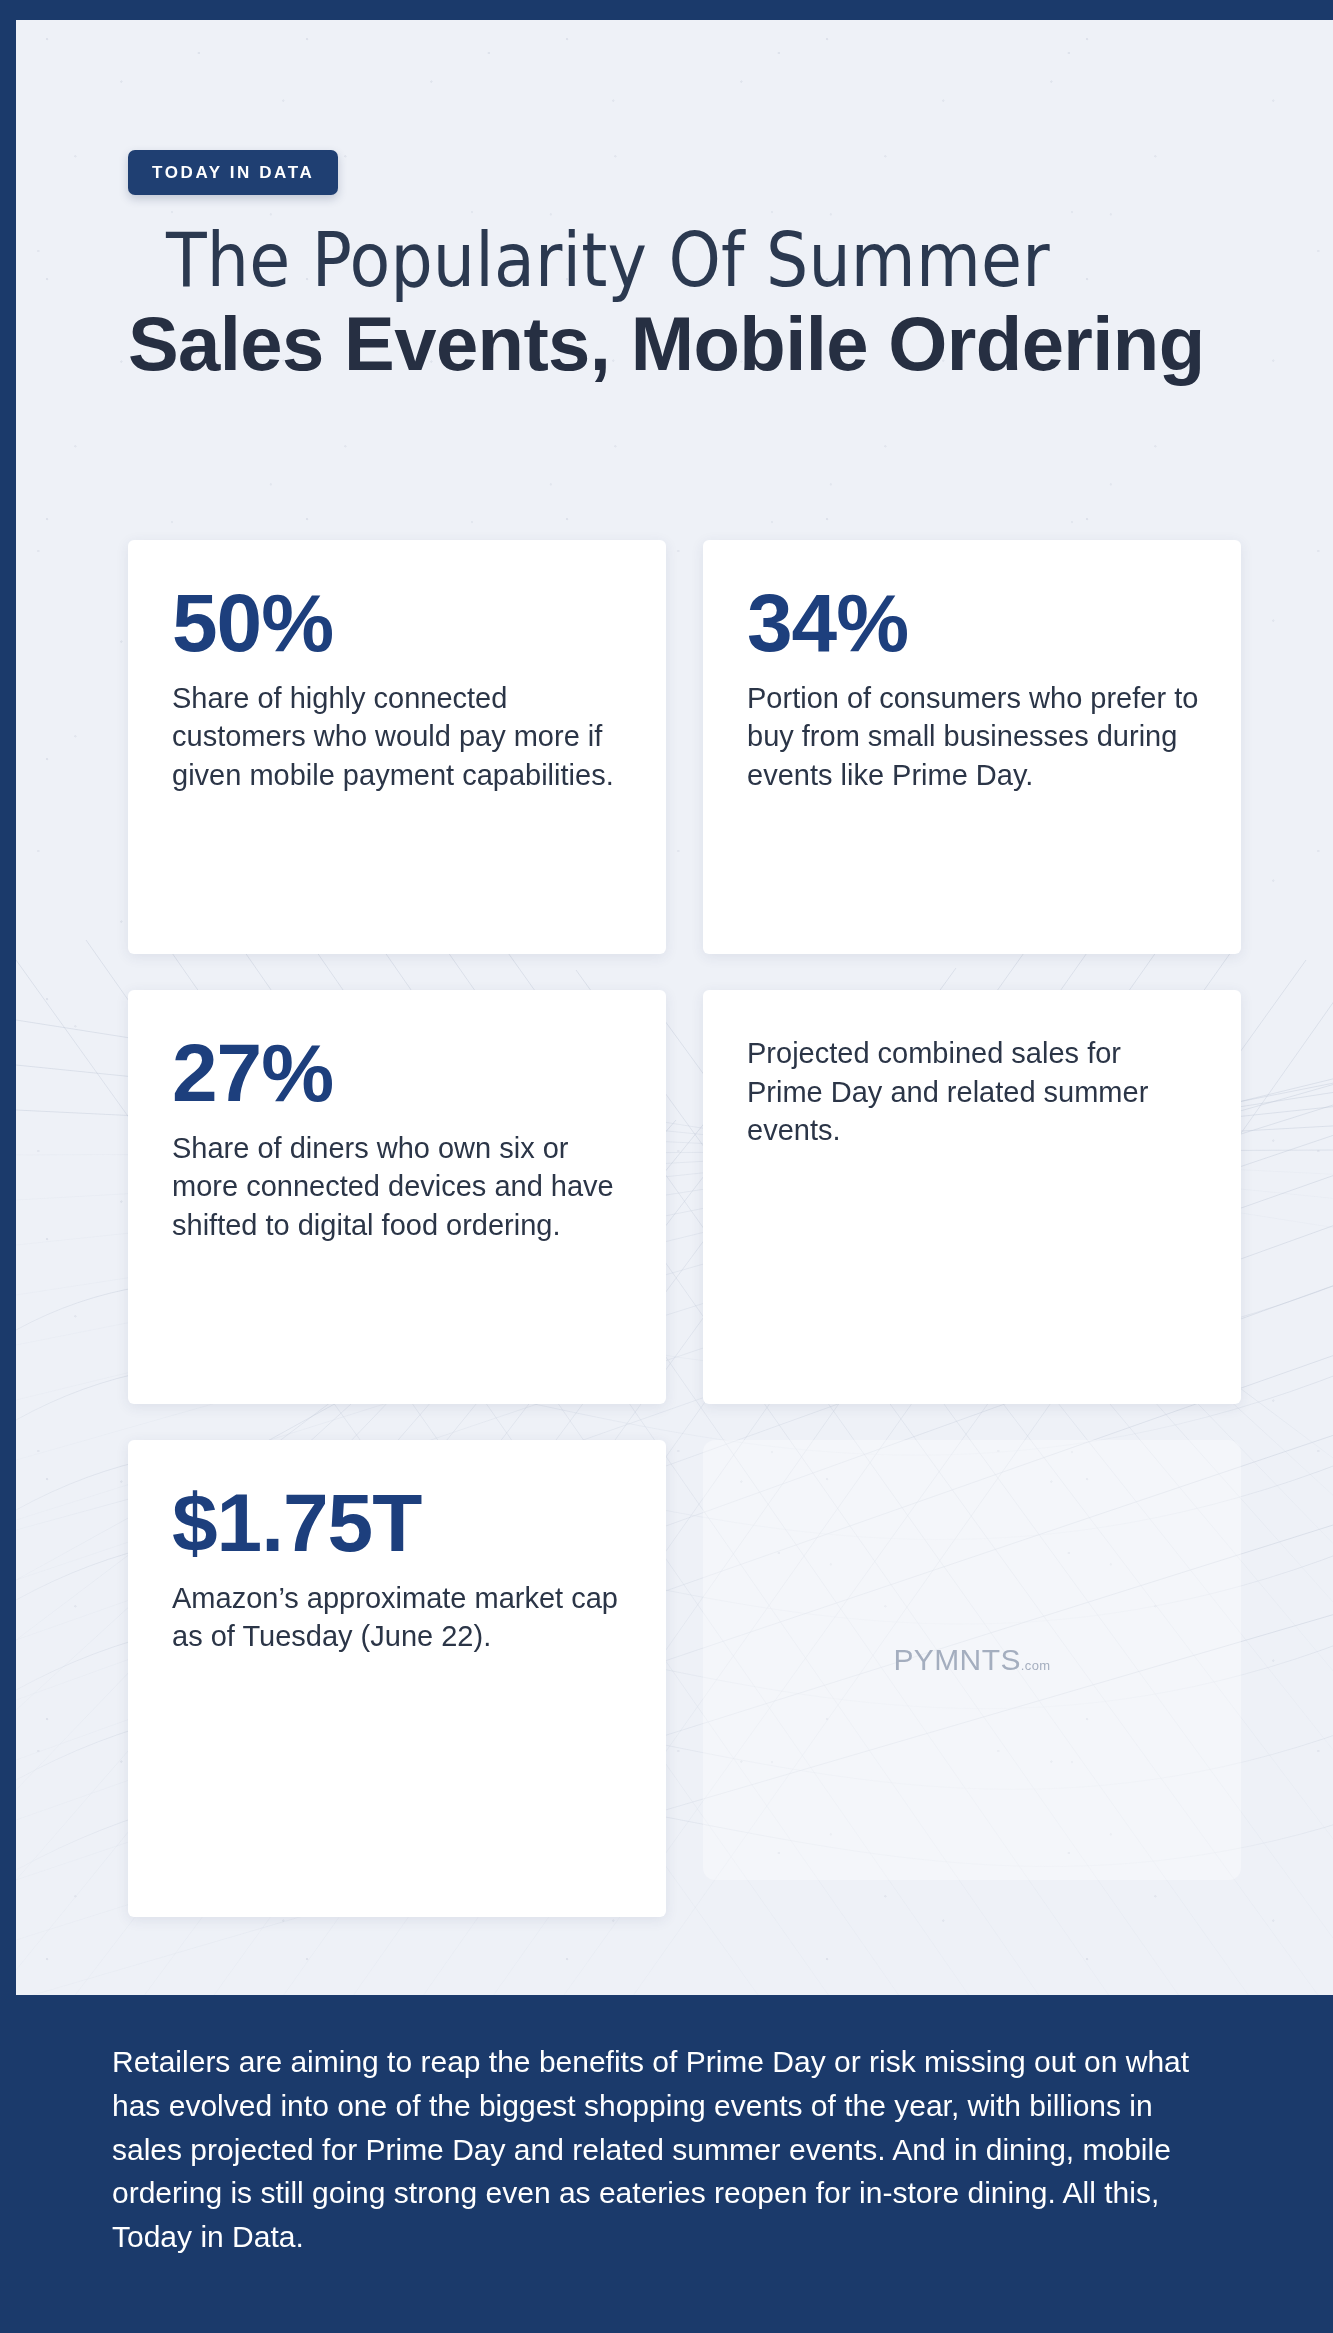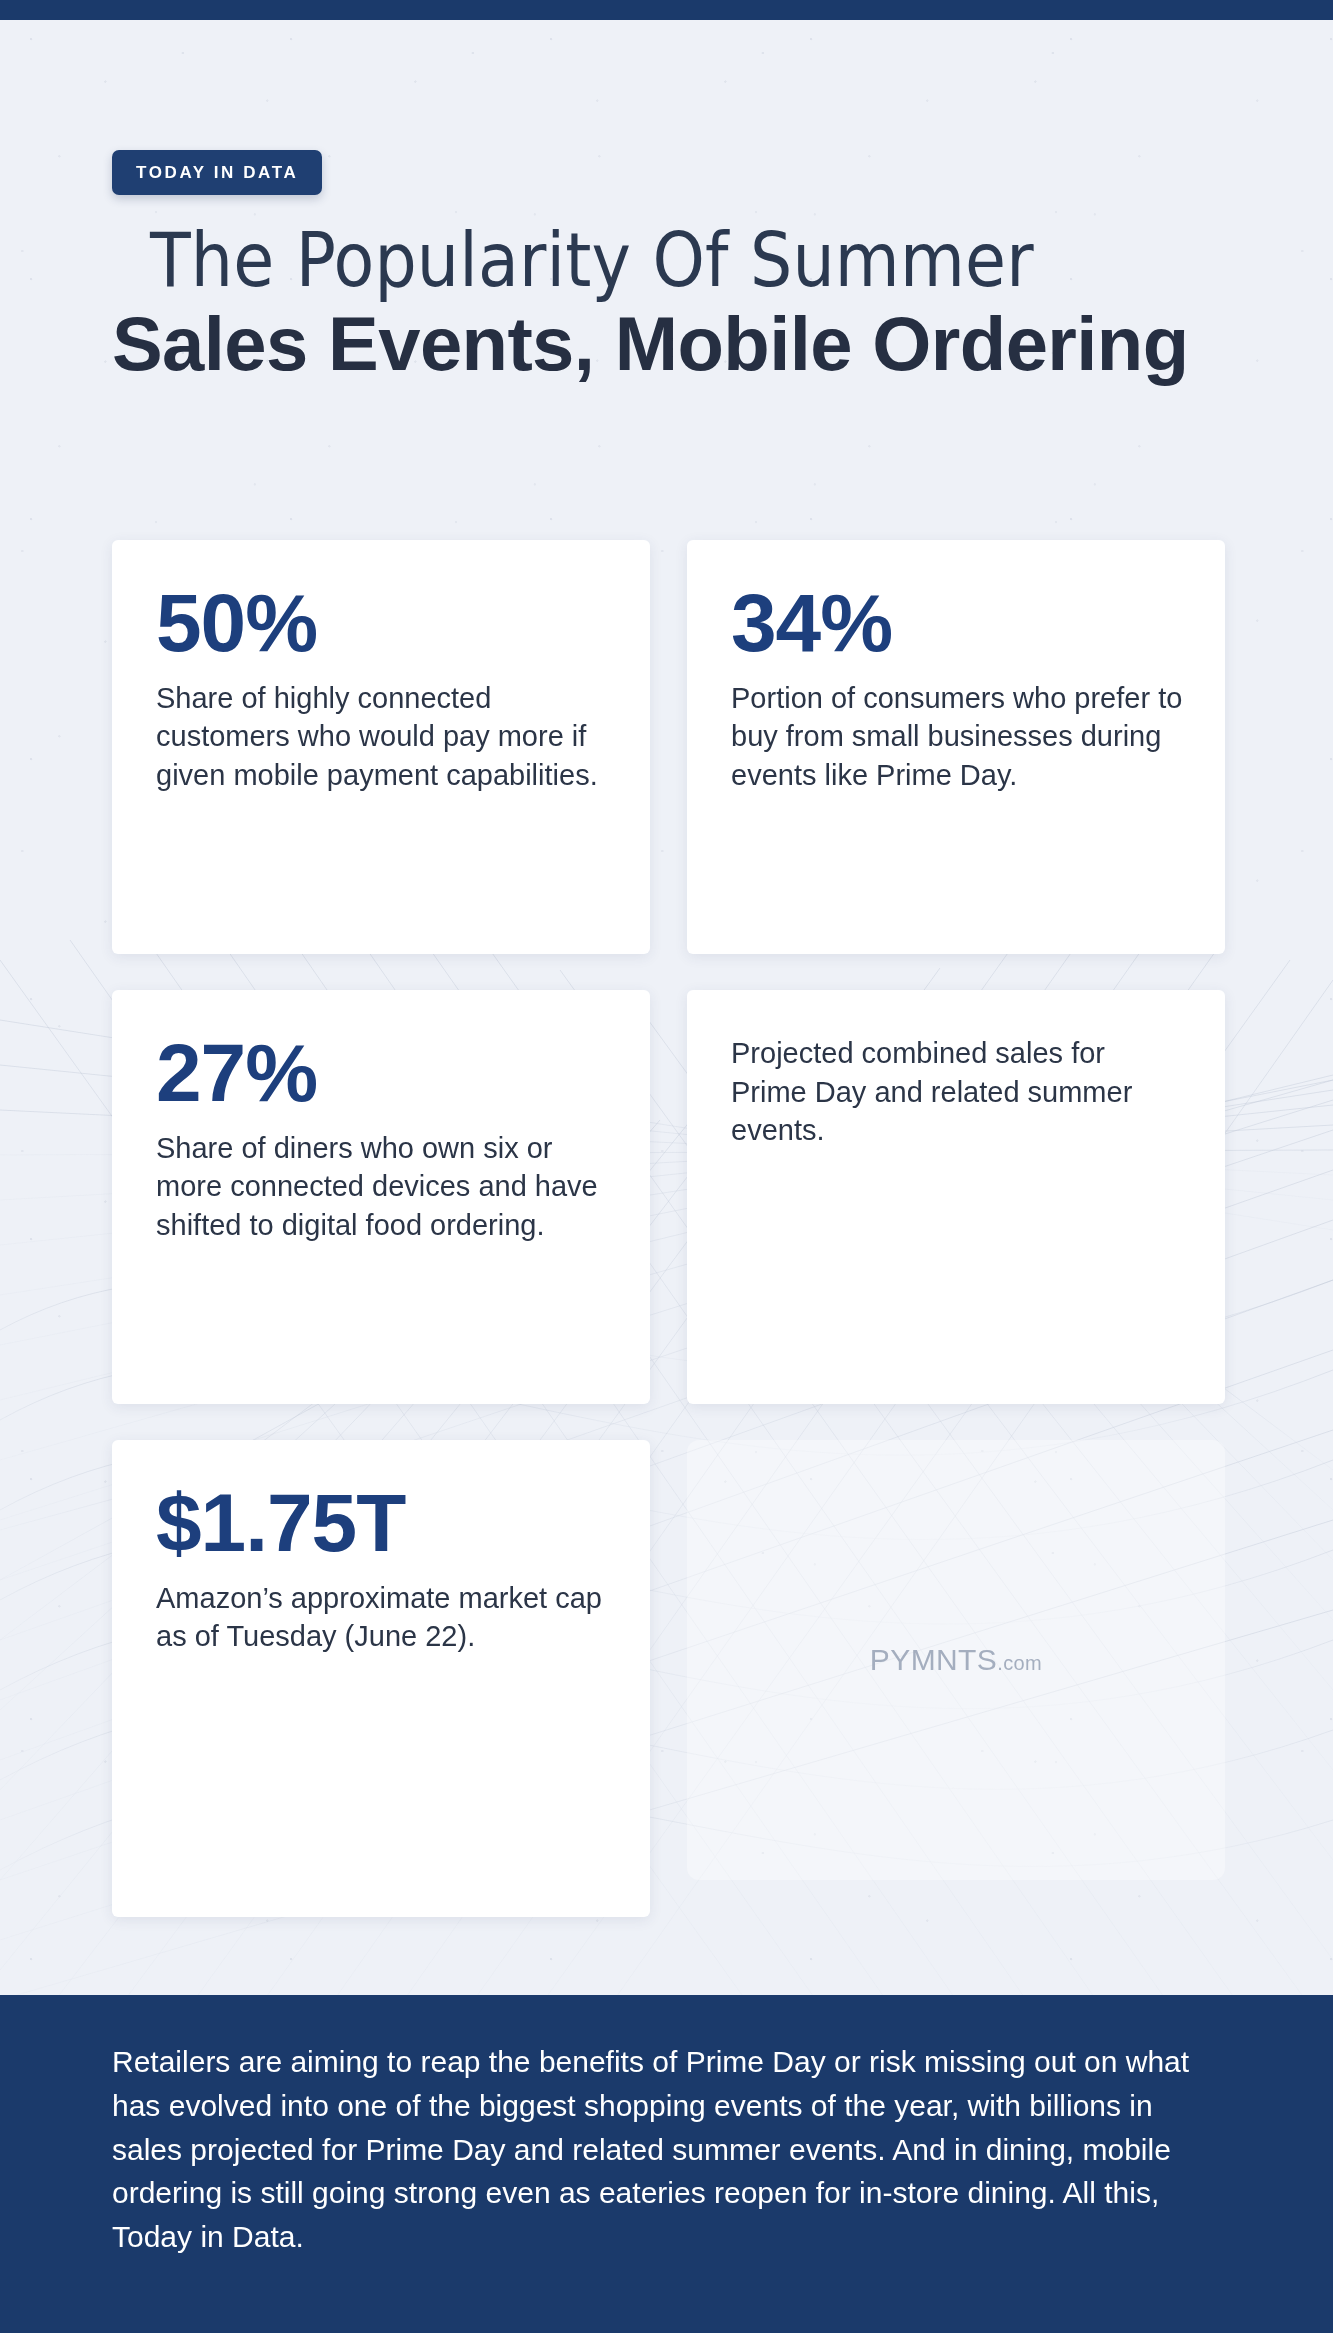--- a/index.html
+++ b/index.html
@@ -7,21 +7,21 @@
     width:1333px;height:2333px;
     background:#1b3a6b;
     font-family:"Liberation Sans","DejaVu Sans",sans-serif;
     overflow:hidden;position:relative;
   }
 
   
   #page{position:absolute;inset:0;background:#1b3a6b;}
 
   #stage{
-    position:absolute;left:0;right:0;top:20px;height:1975px;
+    position:absolute;left:16px;right:0;top:20px;height:1975px;
     background:#eef1f7;
     overflow:hidden;
   }
   
   #stage .noise{
     position:absolute;inset:0;
     background-image:
       radial-gradient(circle at 12% 8%, rgba(160,170,190,.22) 0 1px, transparent 1.4px),
       radial-gradient(circle at 34% 22%, rgba(160,170,190,.18) 0 1px, transparent 1.4px),
       radial-gradient(circle at 63% 11%, rgba(160,170,190,.20) 0 1px, transparent 1.4px),
@@ -87,21 +87,21 @@
   .ghost{
     background:rgba(255,255,255,.34);
     border-radius:12px;height:440px;
     display:flex;align-items:center;justify-content:center;
     box-sizing:border-box;
   }
   .watermark{
     font-size:30px;color:#97a2b5;letter-spacing:.4px;font-weight:400;
     opacity:.85;
   }
-  .watermark .dom{font-size:20px;}
+  .watermark .dom{font-size:13px;}
 
   
   .footer{
     position:absolute;left:0;right:0;top:1995px;height:273px;
     background:#1b3a6b;z-index:6;
   }
   .footer p{
     margin:0;position:absolute;left:112px;top:45px;width:1110px;
     color:#ffffff;font-size:30px;line-height:1.46;
     font-family:"Liberation Sans","DejaVu Sans",sans-serif;

